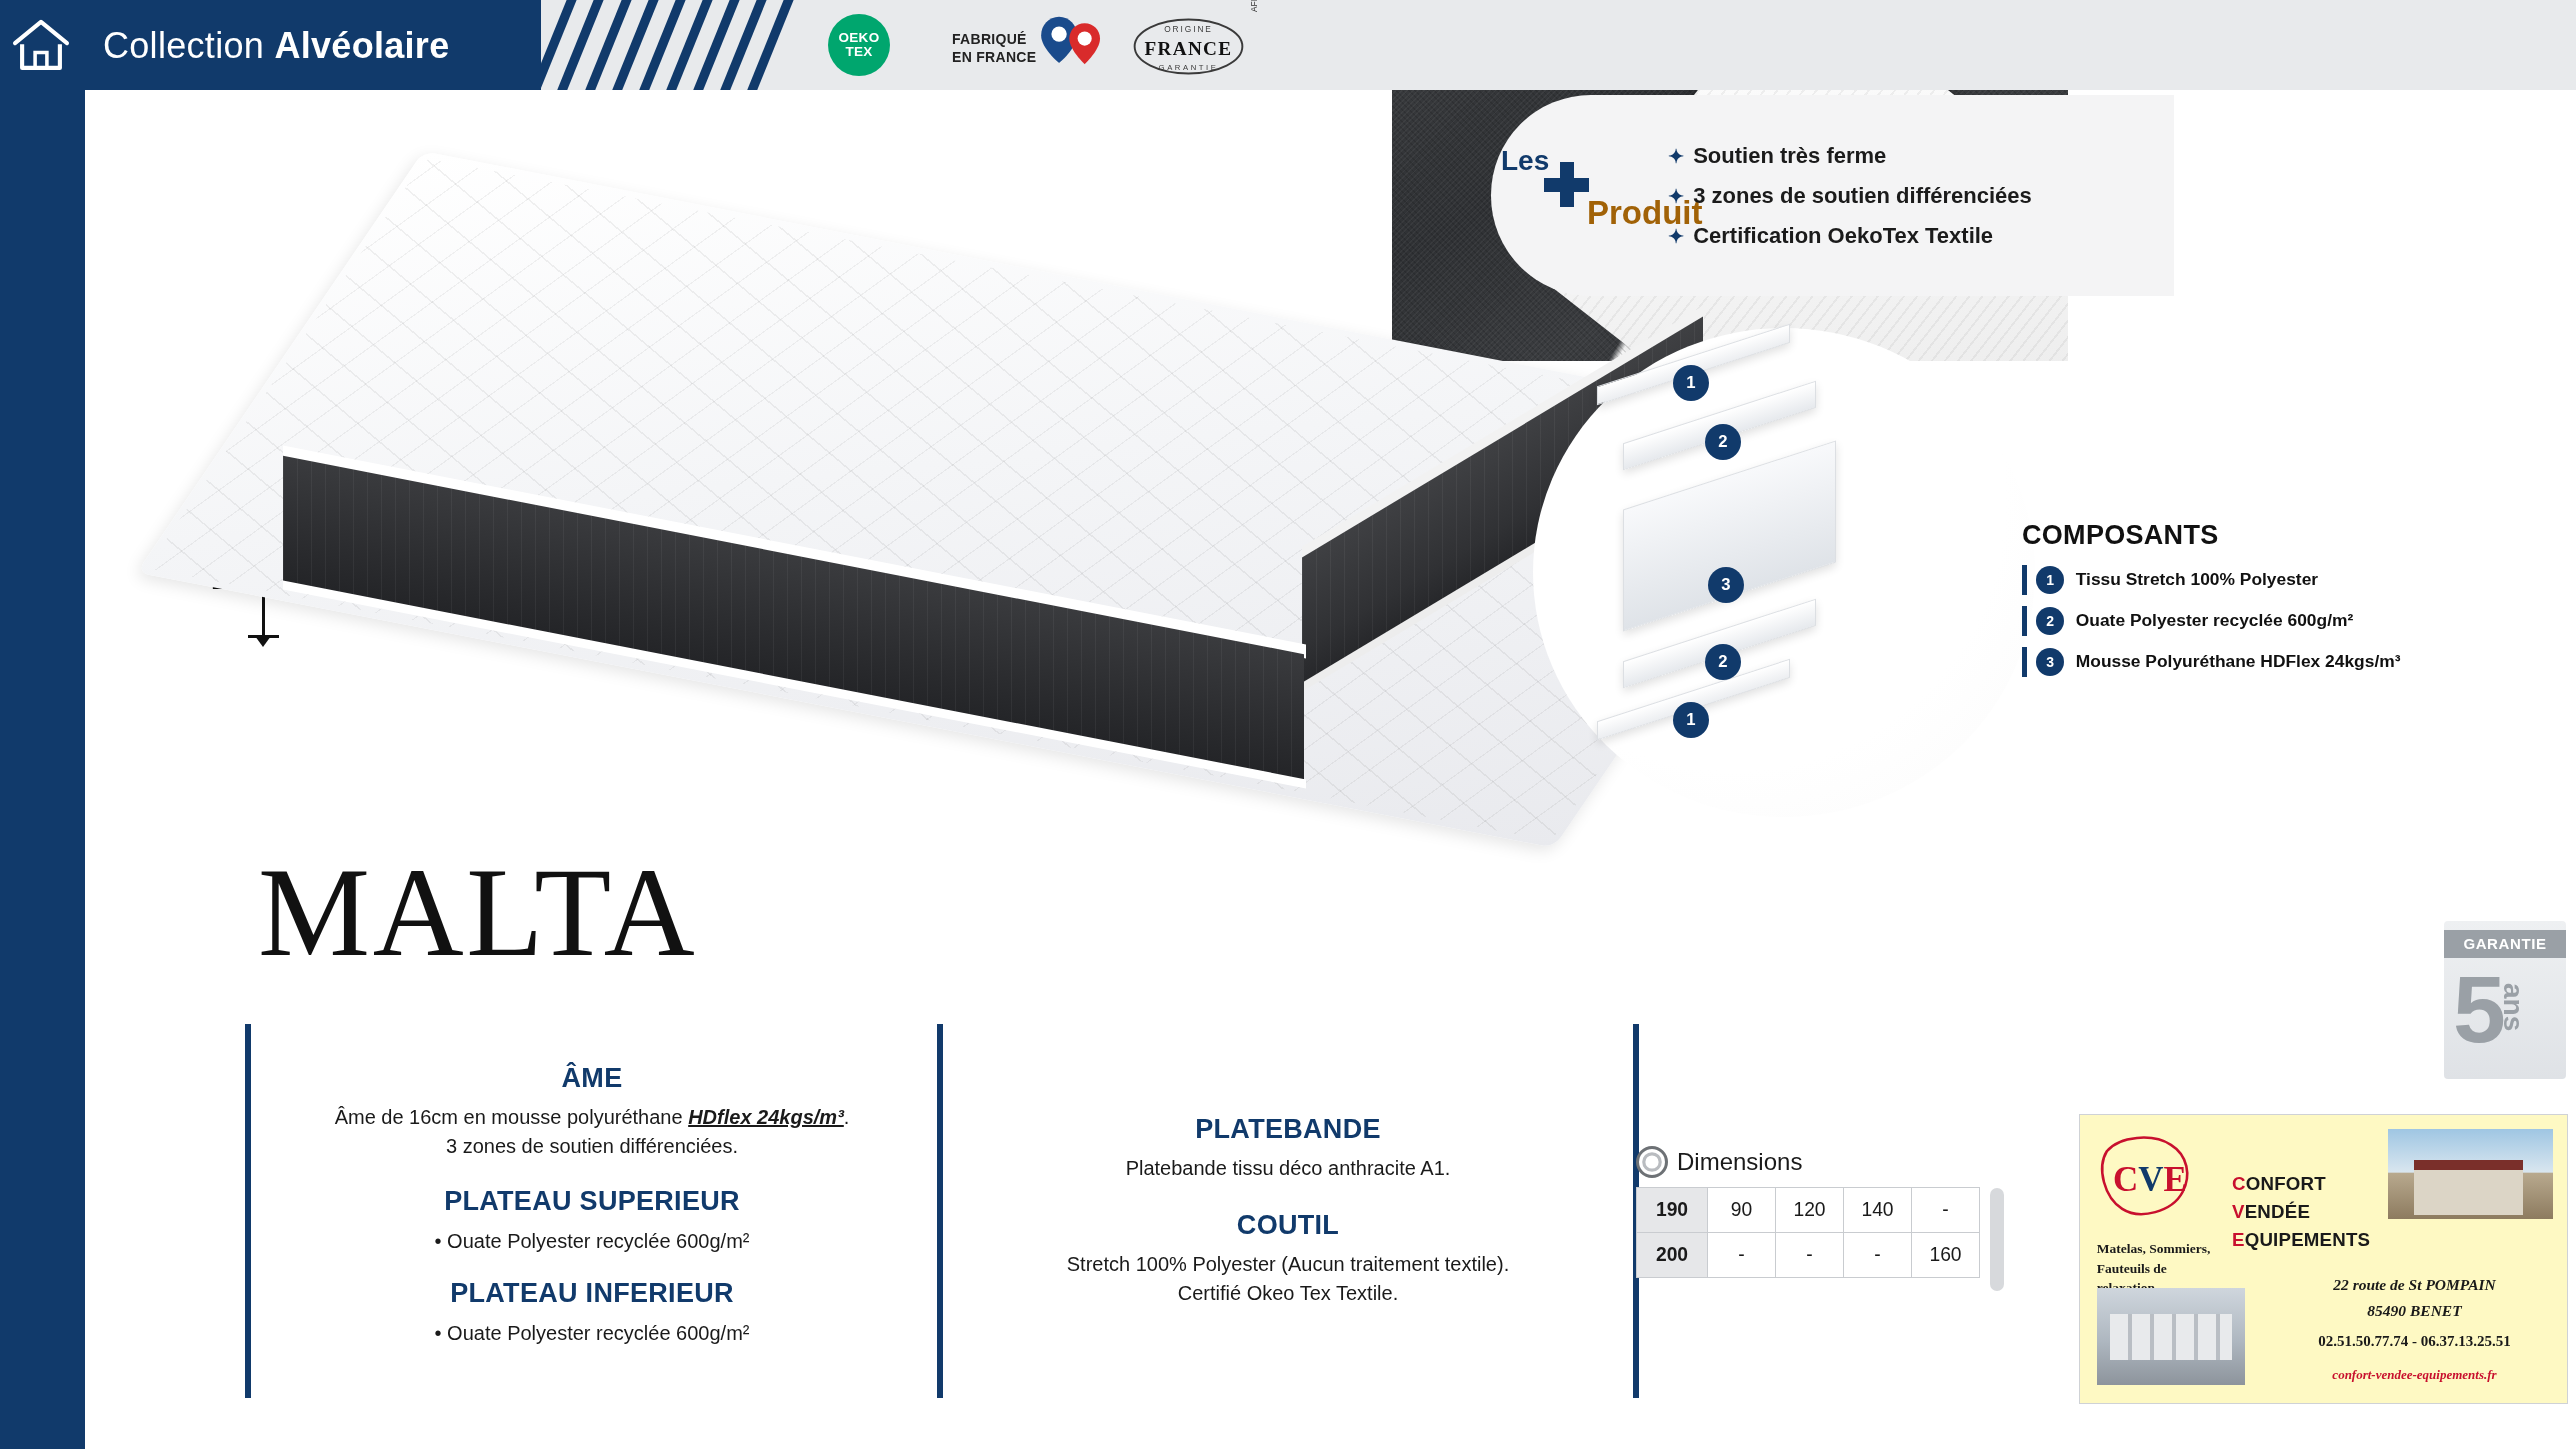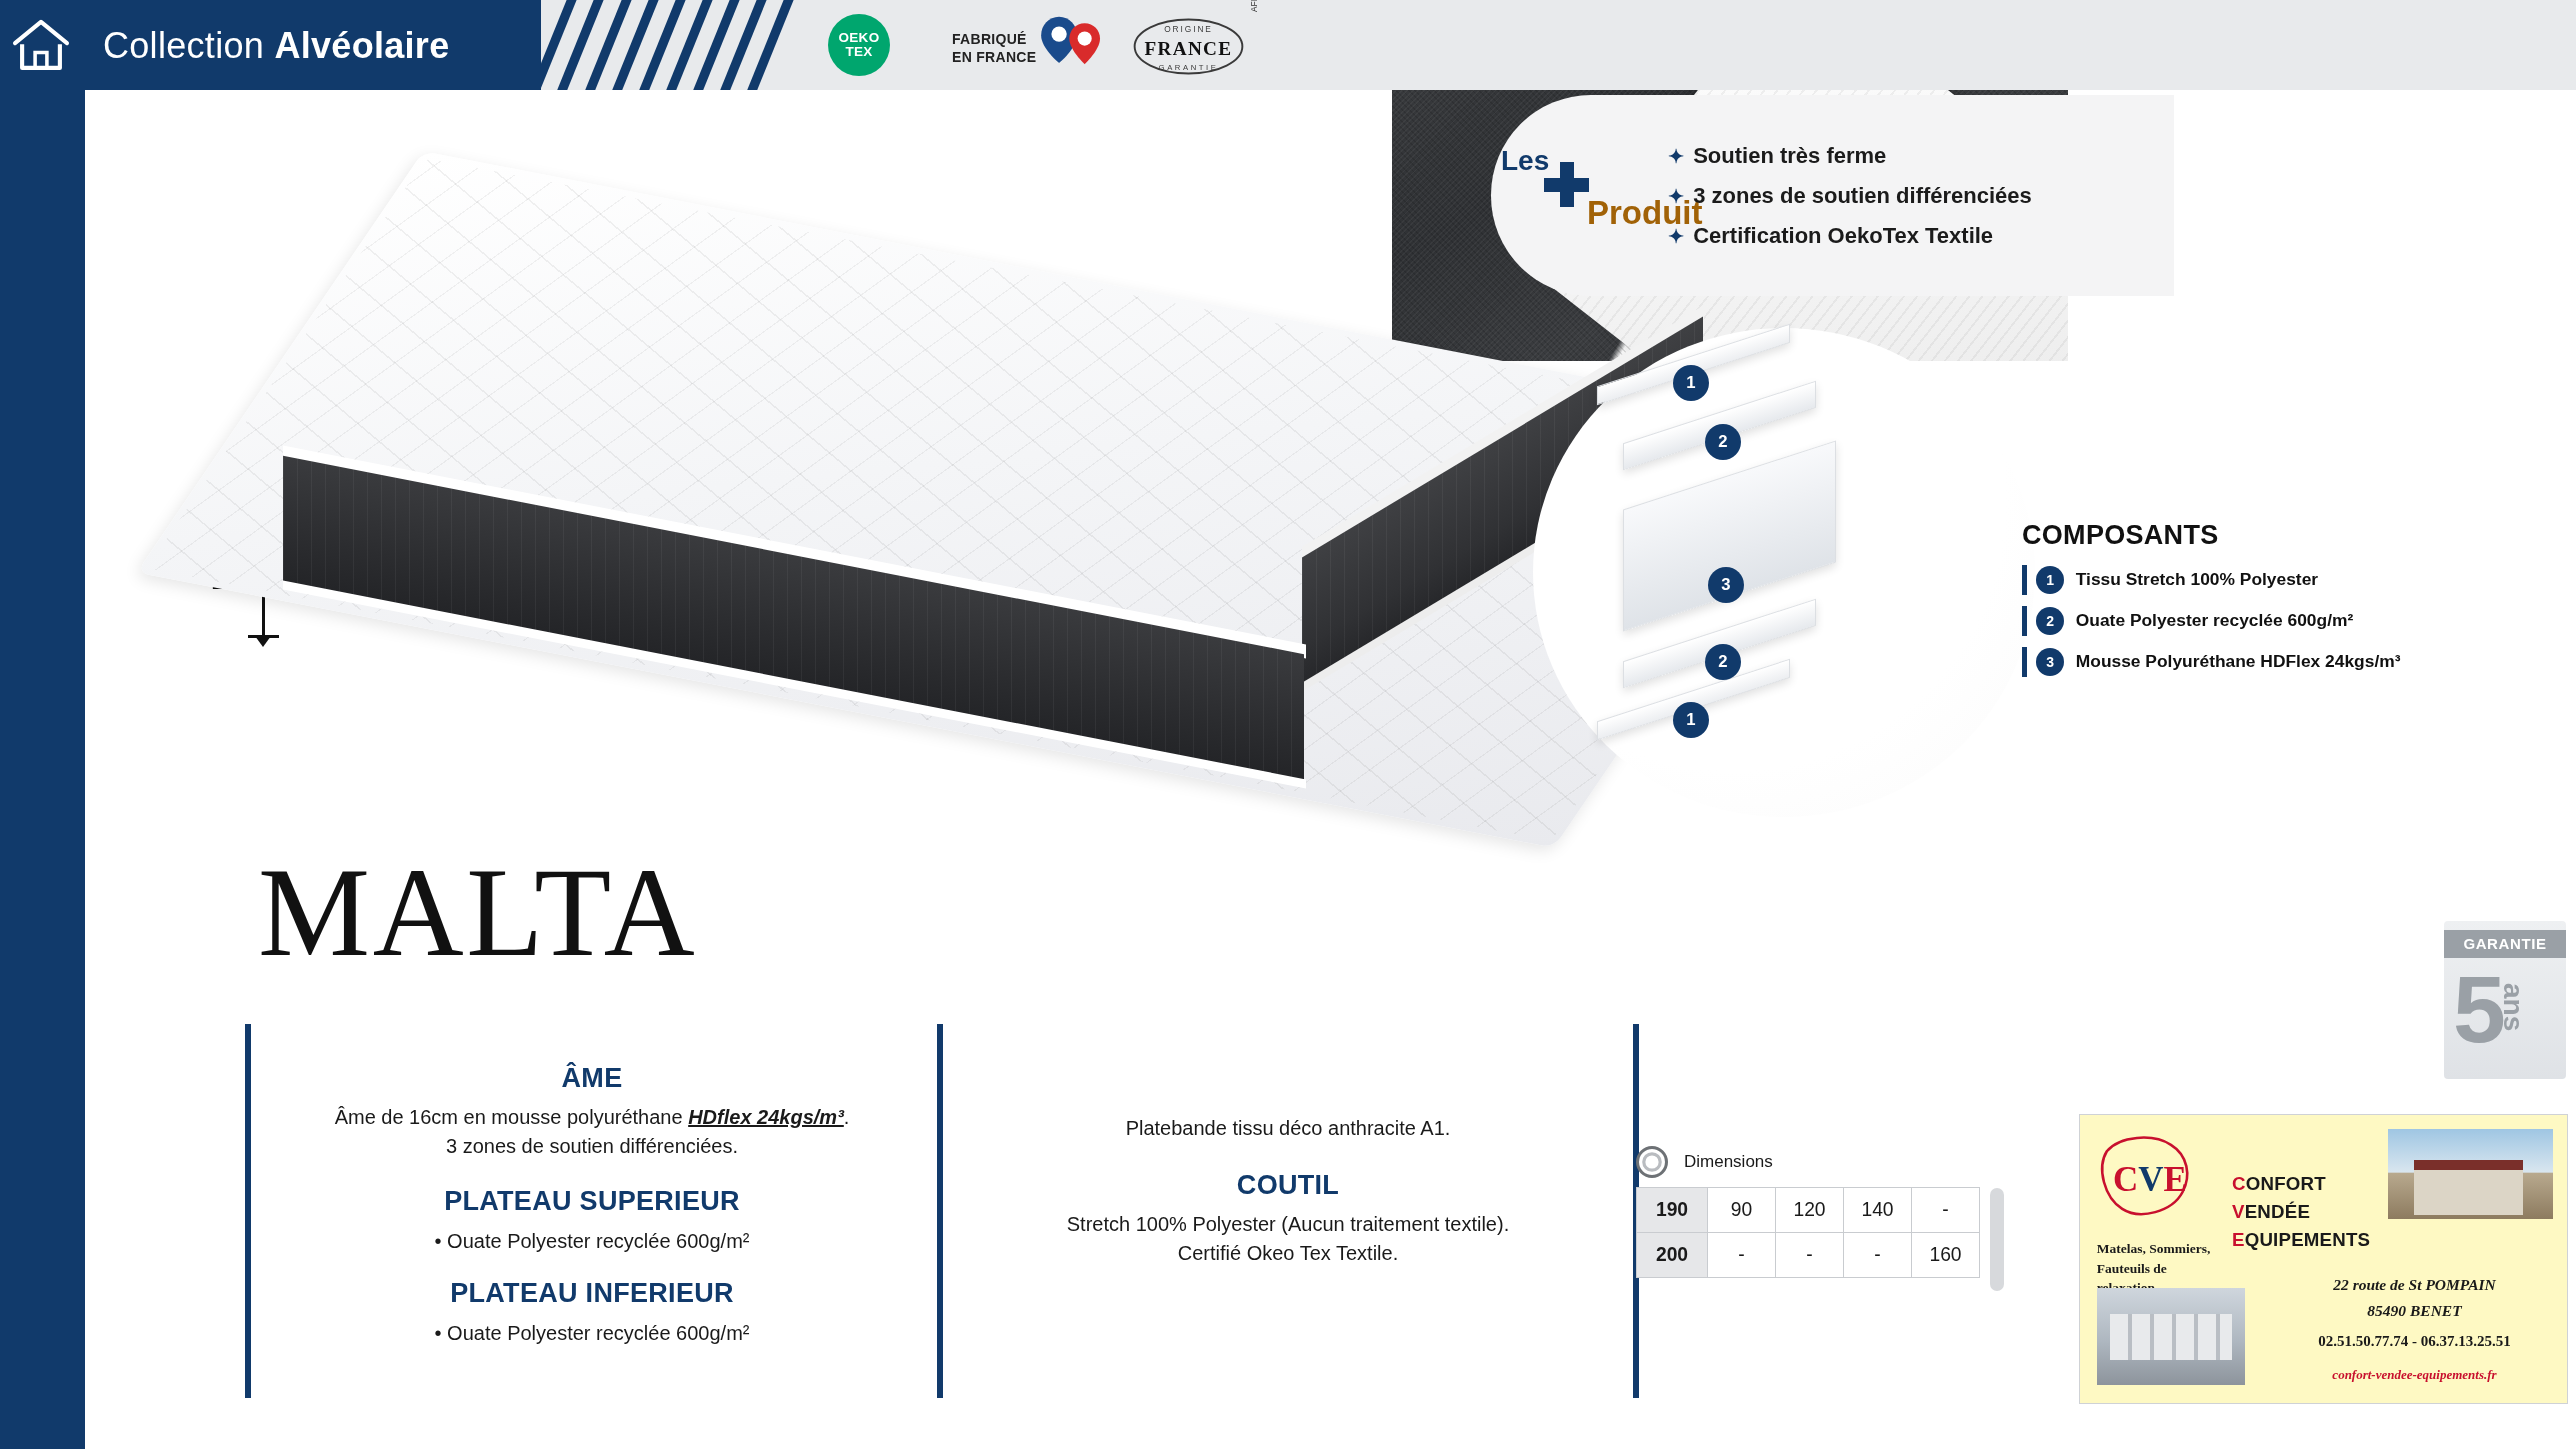--- a/index.html
+++ b/index.html
@@ -271,21 +271,21 @@
   .col2 { left: 966px; top: 1114px; width: 644px; }
 
   
   .dim-box { position:absolute; left: 1636px; top: 1146px; width: 361px; }
   .dim-head { display:flex; align-items:center; margin-bottom: 9px; }
   .dim-circle {
     width: 32px; height: 32px; border-radius: 50%;
     border: 3.2px solid #6d7175; margin-right: 9px;
     box-shadow: inset 0 0 0 3.2px #fff, inset 0 0 0 6.4px #b9bcc0;
   }
-  .dim-label { font-size: 17px; color:#1a1a1a;margin-left:7px; }
+  .dim-label { font-size: 24px; color:#1a1a1a; }
   .dim-table { border-collapse: collapse; }
   .dim-table td {
     border: 1.3px solid #c9ccd0; text-align:center;
     font-size: 19.3px; color:#1a1a1a; height: 45px; width: 68px;
   }
   .dim-table td.rowhead {
     background: #e6e7e9; font-weight: bold; width: 71px;
   }
   .dim-scroll {
     position:absolute; left: 1990px; top: 1188px; width: 14px; height: 103px;
@@ -502,20 +502,21 @@
     </p>
     <div style="height:24.5px"></div>
     <h3>PLATEAU SUPERIEUR</h3>
     <div class="bullet">• Ouate Polyester recyclée 600g/m²</div>
     <div style="height:22px"></div>
     <h3>PLATEAU INFERIEUR</h3>
     <div class="bullet">• Ouate Polyester recyclée 600g/m²</div>
   </div>
 
   <div class="col col2">
+    <h3>PLATEBANDE</h3>
     <p>Platebande tissu déco anthracite A1.</p>
     <div style="height:27px"></div>
     <h3>COUTIL</h3>
     <p>Stretch 100% Polyester (Aucun traitement textile).</p>
     <p>Certifié Okeo Tex Textile.</p>
   </div>
 
   <div class="dim-box">
     <div class="dim-head">
       <div class="dim-circle"></div>

